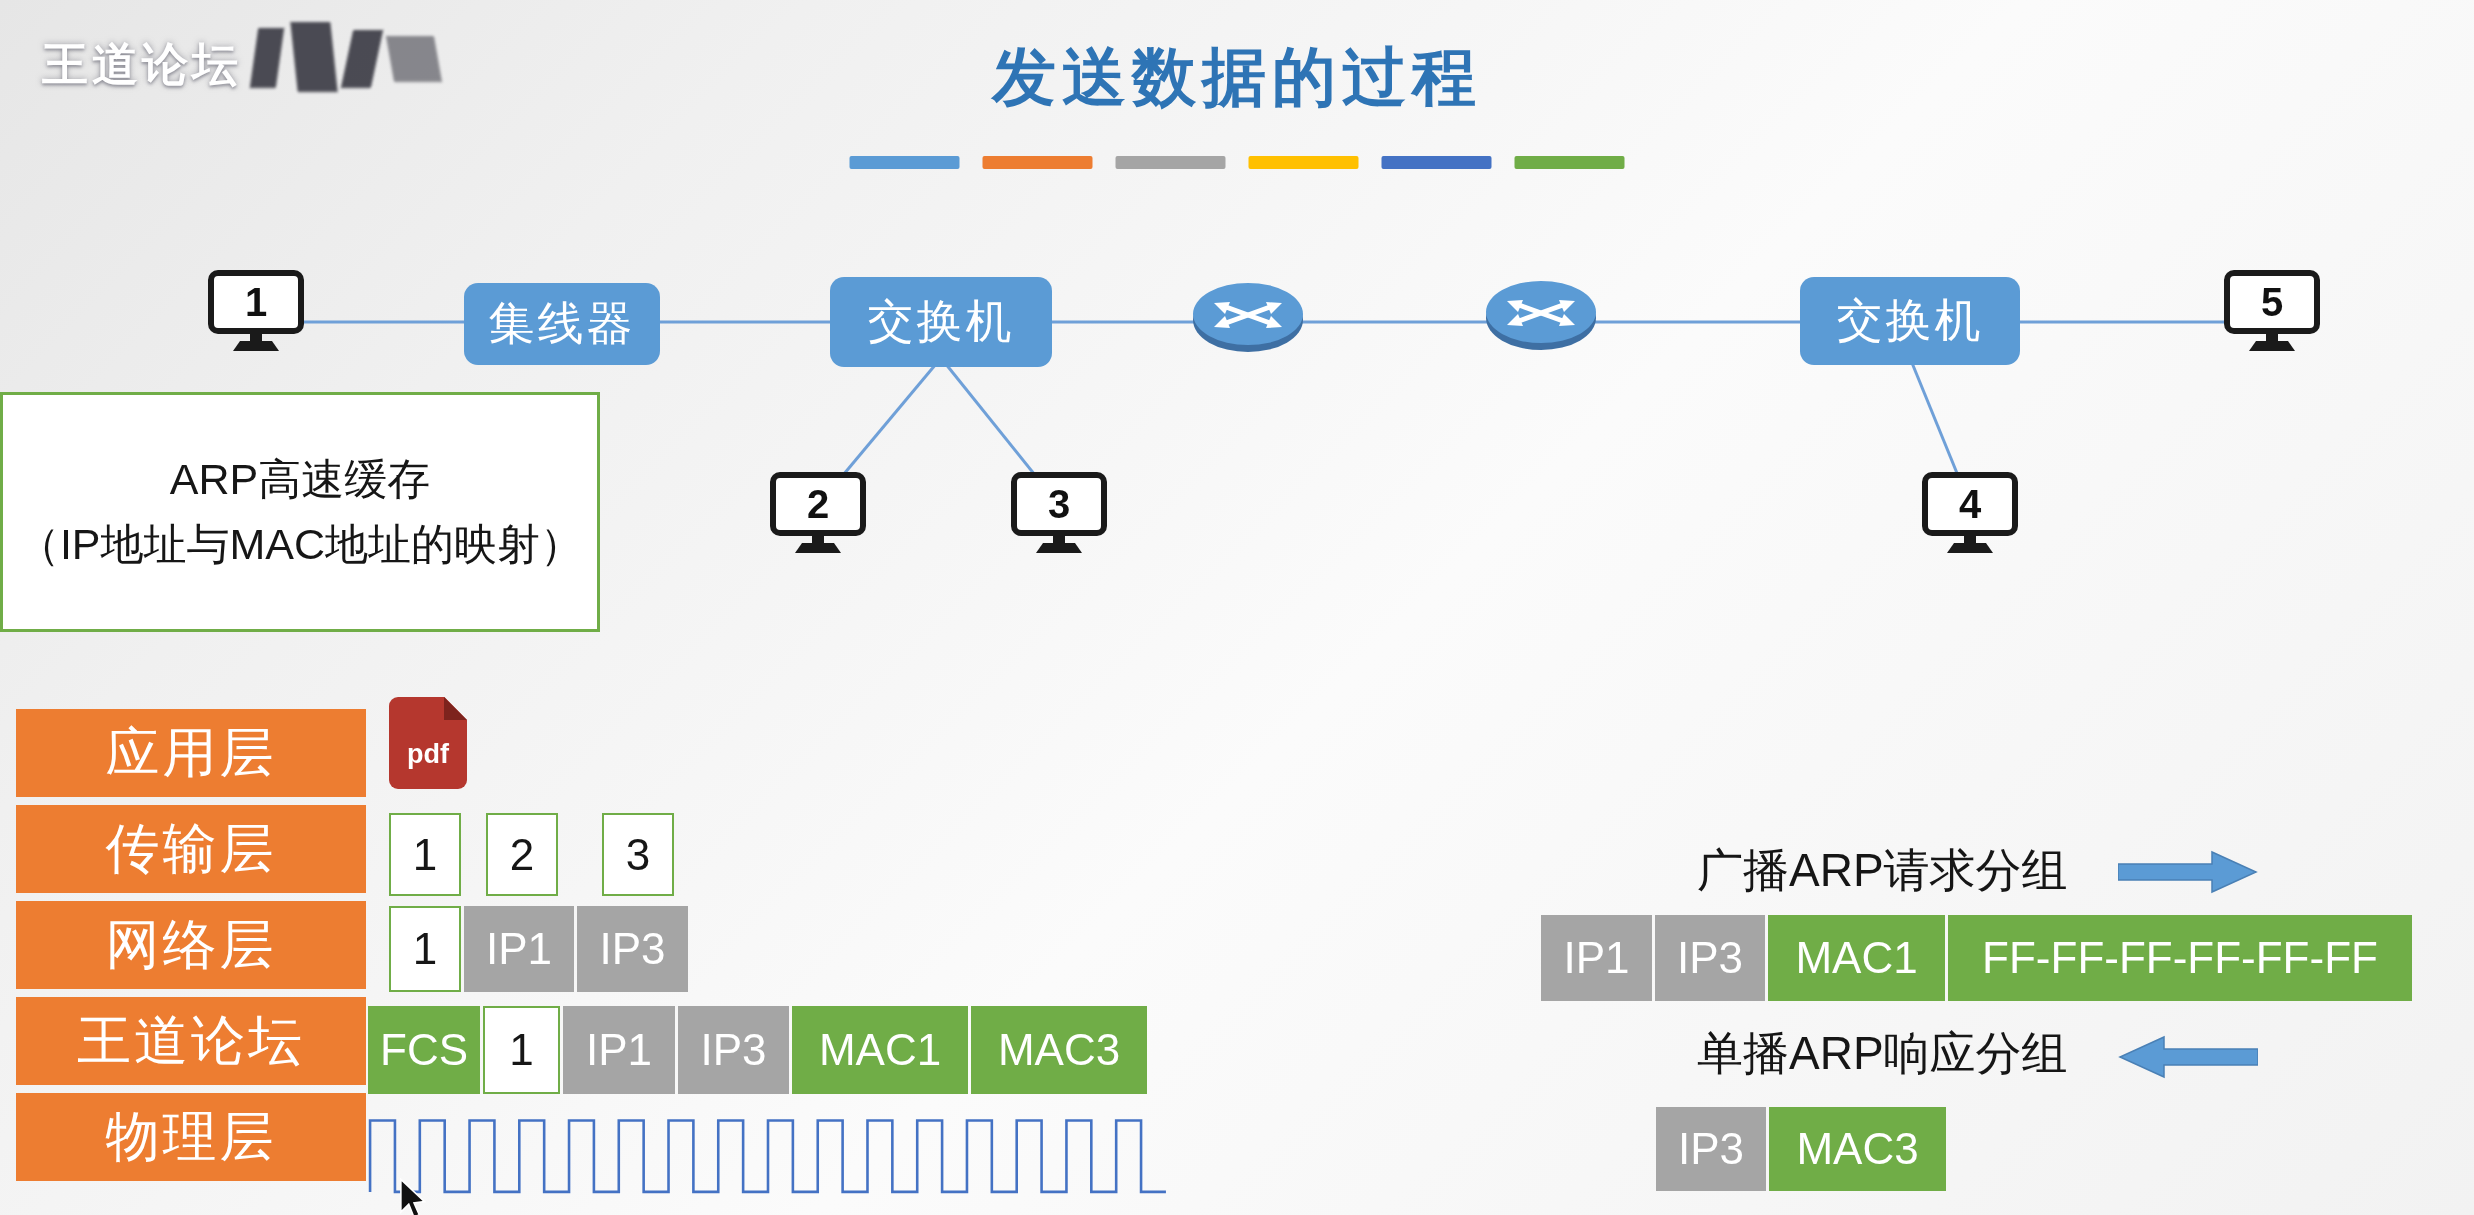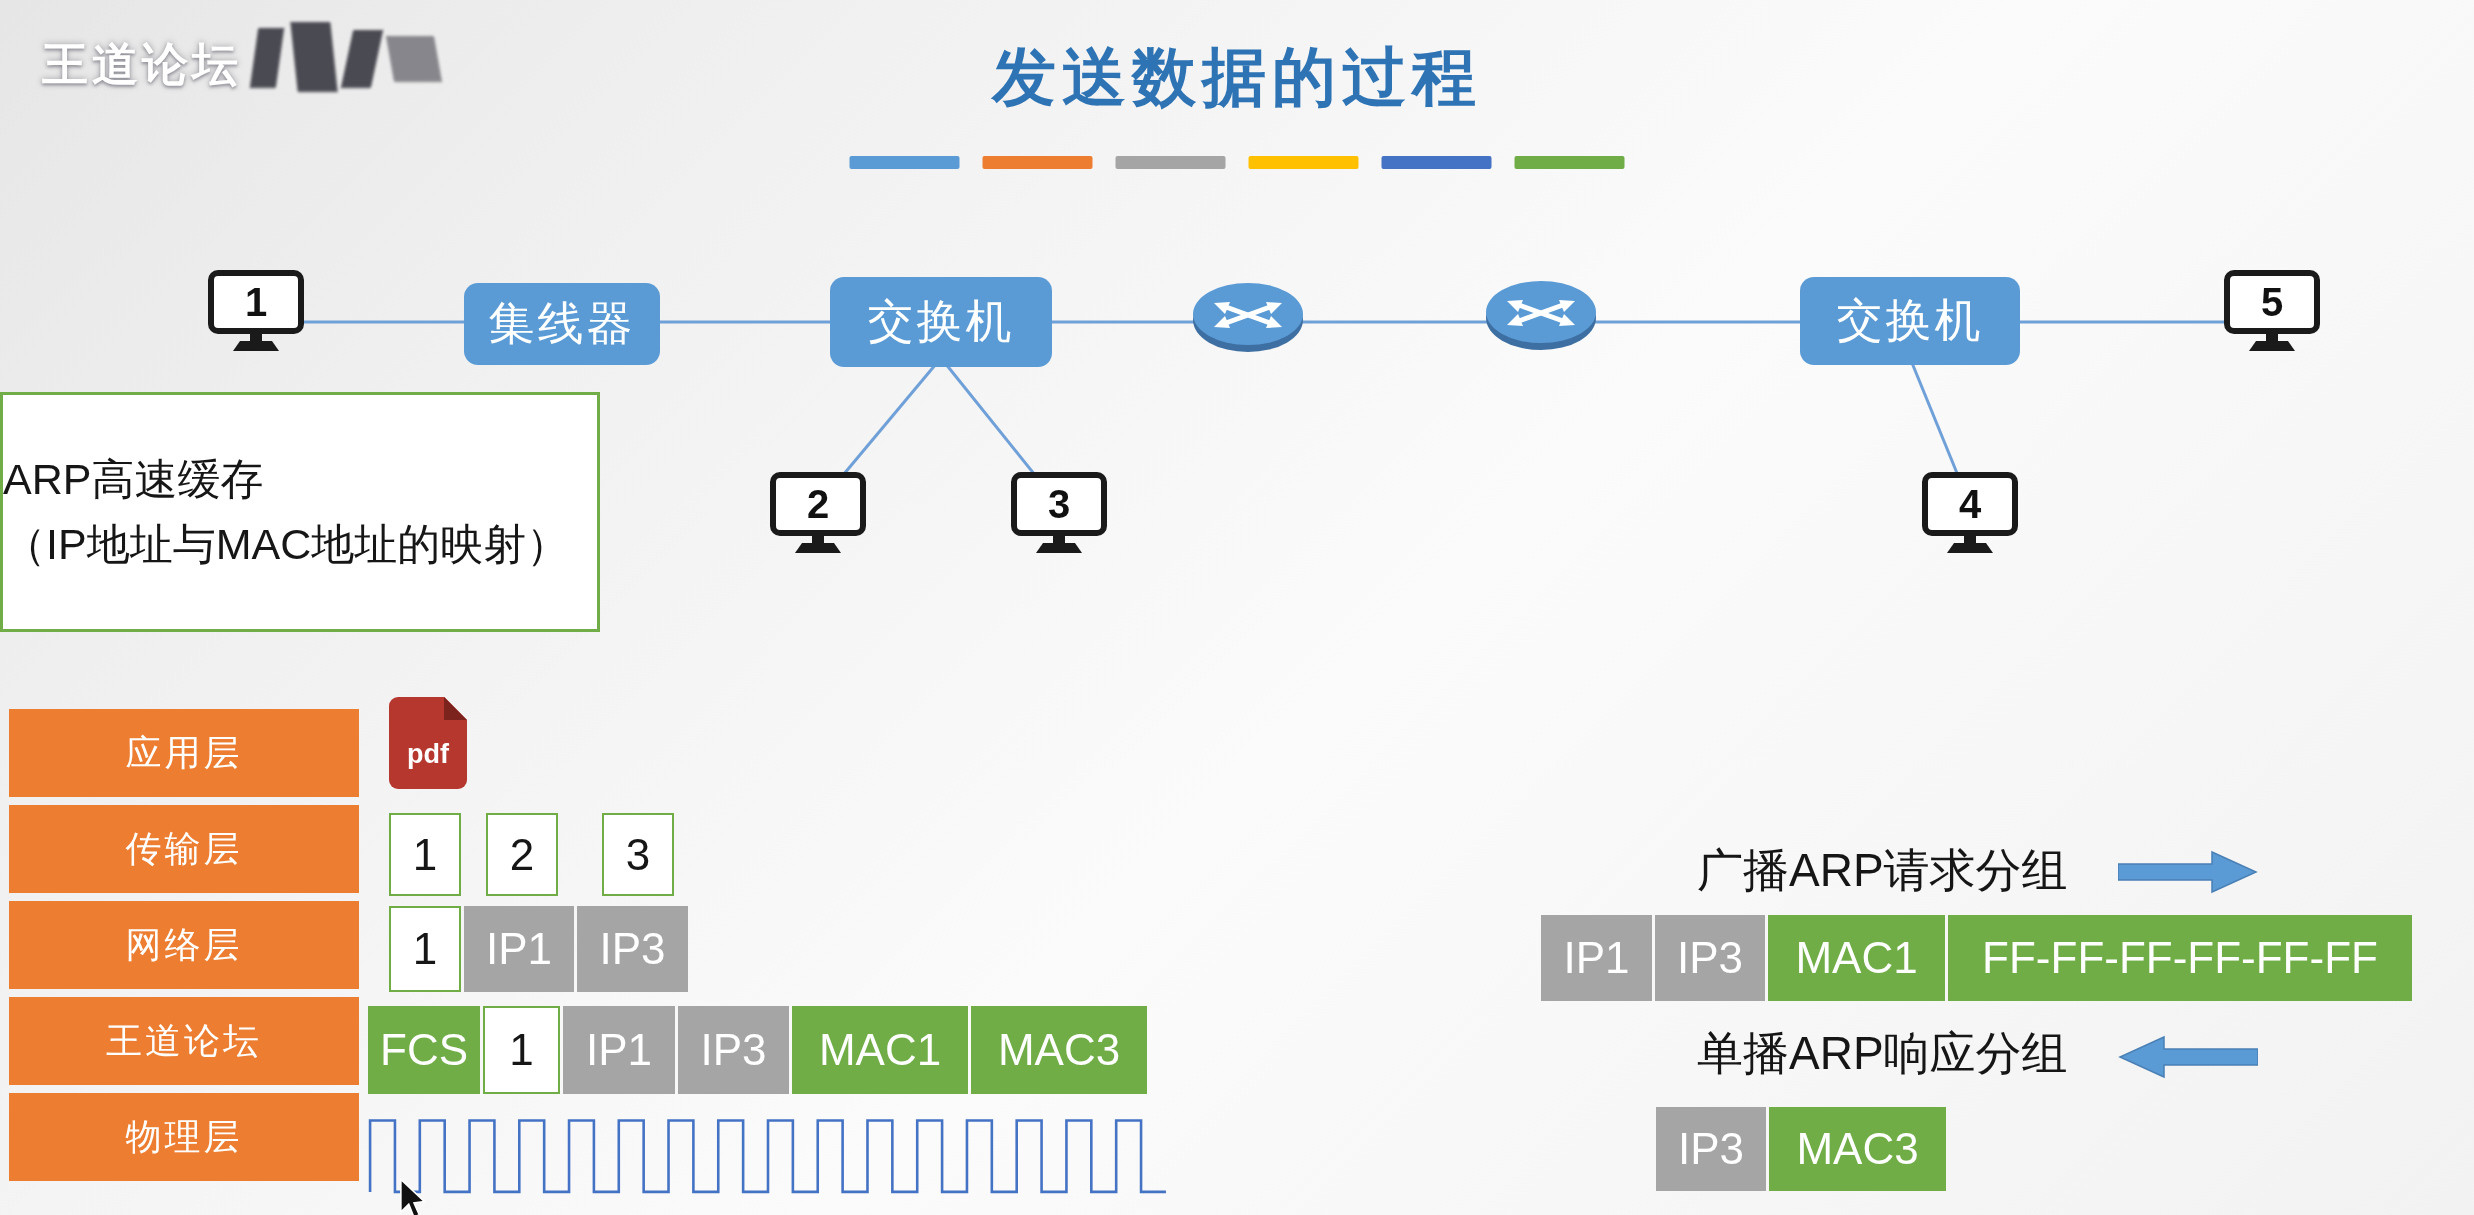--- a/index.html
+++ b/index.html
@@ -21,26 +21,26 @@
   .dash{width:110px;height:13px;border-radius:2px;}
 
   
   .device-box{background:#5B9BD5;color:#fff;display:flex;align-items:center;justify-content:center;
     font-size:46px;letter-spacing:3px;z-index:2;border-radius:14px;}
   .host{z-index:2;}
   .router{z-index:2;}
 
   
   .arp-note{left:0;top:392px;width:600px;height:240px;background:#ffffff;border:3px solid #70AD47;
-    display:flex;flex-direction:column;justify-content:center;gap:7px;
+    display:flex;flex-direction:column;align-items:center;justify-content:center;gap:7px;
     font-size:43px;color:#161616;z-index:2;box-sizing:border-box;}
 
   
-  .layer{left:9px;width:350px;height:88px;background:#ED7D31;color:#fff;display:flex;align-items:center;
-    justify-content:center;font-size:36px;letter-spacing:3px;z-index:2;}
+  .layer{left:16px;width:350px;height:88px;background:#ED7D31;color:#fff;display:flex;align-items:center;
+    justify-content:center;font-size:54px;letter-spacing:3px;z-index:2;}
 
   
   .row{display:flex;gap:3px;z-index:2;}
   .cell{display:flex;align-items:center;justify-content:center;font-size:44px;flex:0 0 auto;}
   .cell.white{background:#ffffff;border:2px solid #70AD47;color:#161616;box-sizing:border-box;}
   .cell.gray{background:#A5A5A5;color:#ffffff;}
   .cell.green{background:#70AD47;color:#ffffff;}
   .cell.ff{font-size:44px;}
 
   .caption{font-size:46px;color:#161616;white-space:nowrap;z-index:2;}

